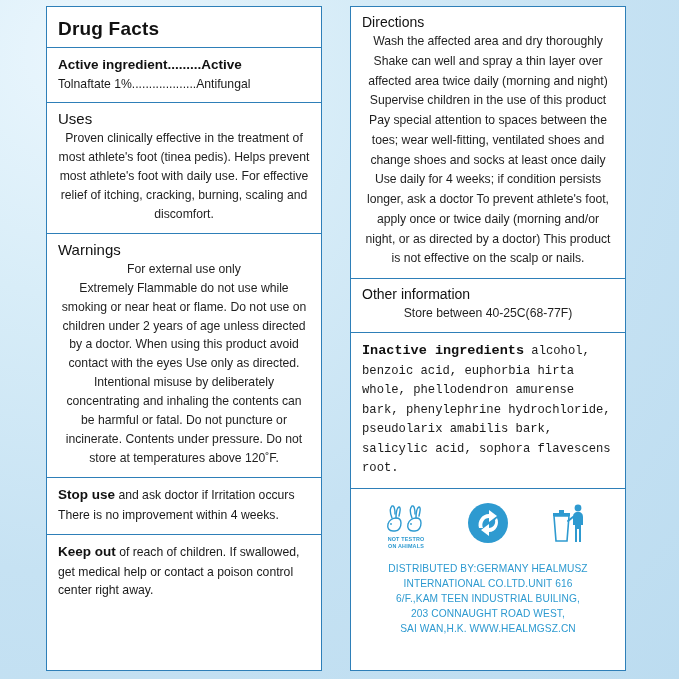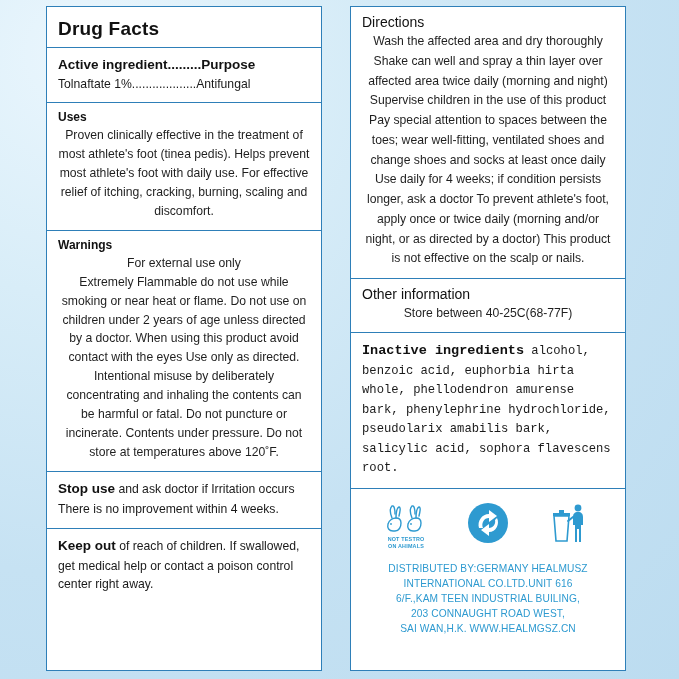--- a/index.html
+++ b/index.html
@@ -46,22 +46,22 @@
 
   .title {
     font-size: 19px;
     font-weight: bold;
     letter-spacing: 0.2px;
     color: #111;
     margin: 0;
     padding: 4px 0 3px 0;
   }
   .heading {
-    font-size: 12px;
-    font-weight: bold;
+    font-size: 15px;
+    font-weight: normal;
     color: #111;
     margin: 0 0 2px 0;
   }
   .heading-lg {
     font-size: 14px;
     font-weight: normal;
   }
   .body {
     font-size: 12.2px;
     line-height: 1.55;
@@ -129,21 +129,21 @@
 <div class="page">
 
   <div class="column">
 
     <div class="section" style="padding-bottom:4px;">
       <div class="title">Drug Facts</div>
     </div>
 
     <div class="section">
       <div>
-        <span class="inline-head dots">Active ingredient.........</span><span class="inline-head">Purpose</span>
+        <span class="inline-head dots">Active ingredient.........</span><span class="inline-head">Active</span>
       </div>
       <div class="ai-line">Tolnaftate 1%...................Antifungal</div>
     </div>
 
     <div class="section">
       <div class="heading">Uses</div>
       <div class="body">Proven clinically effective in the treatment of most athlete's foot (tinea pedis). Helps prevent most athlete's foot with daily use. For effective relief of itching, cracking, burning, scaling and discomfort.</div>
     </div>
 
     <div class="section">

